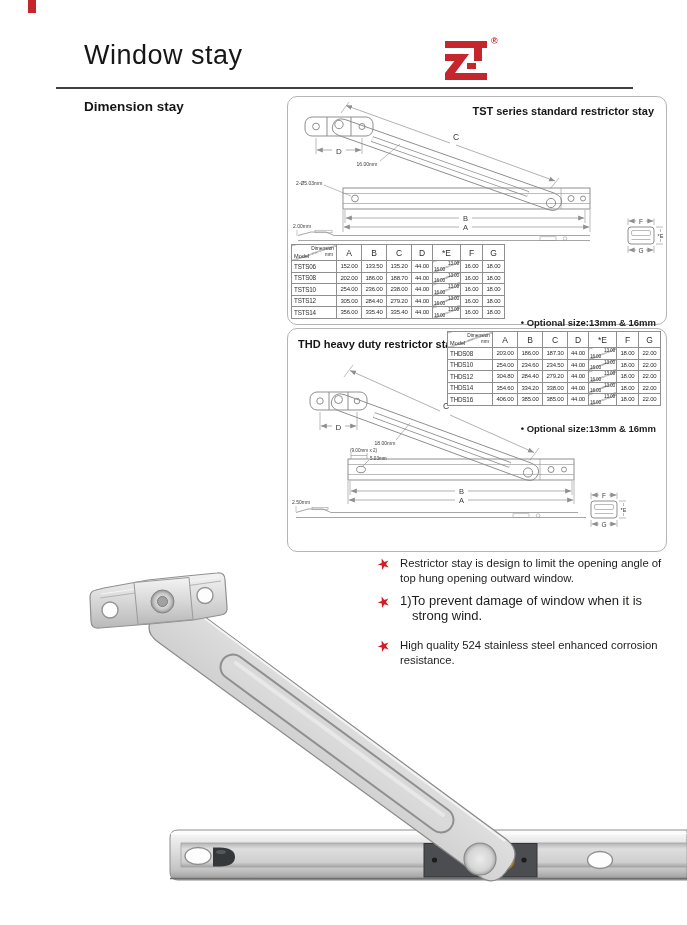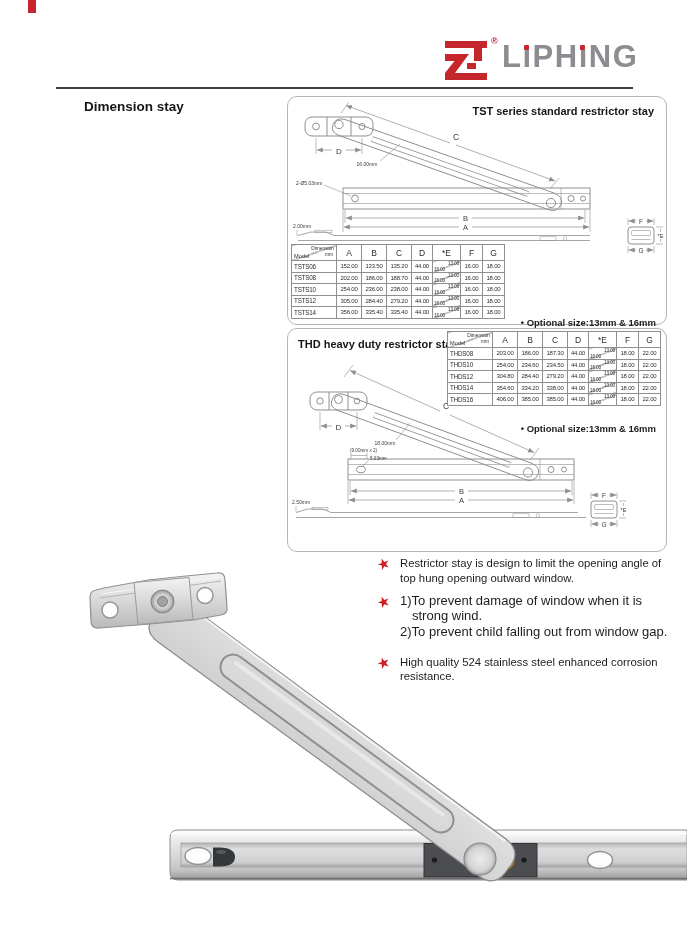--- a/index.html
+++ b/index.html
@@ -62,34 +62,34 @@
 
   svg text { font-family:"Liberation Sans", sans-serif; }
 </style>
 </head>
 <body>
 
 <div class="page">
 
   <div class="corner-mark"></div>
 
+  <div class="title">Window stay</div>
 
   <div class="logo">
     <svg class="logo-icon" width="44" height="42" viewBox="0 0 44 42">
       <g fill="#c4262c">
         <rect x="1" y="1" width="42" height="7"></rect>
         <rect x="30" y="8" width="8" height="13"></rect>
         <rect x="1" y="14" width="15" height="7"></rect>
         <polygon points="16,14 25,14 11,33 1,33"></polygon>
         <rect x="23" y="23" width="9" height="6"></rect>
         <rect x="1" y="33" width="42" height="7"></rect>
       </g>
     </svg>
     <span class="logo-reg">®</span>
-    <span class="logo-text"><span>L</span><span class="di">ı</span><span>PH</span><span class="di">ı</span><span>NG</span></span>
   </div>
 
   <div class="header-rule"></div>
   <div class="subtitle">Dimension stay</div>
 
   <section class="panel panel-tst">
     <svg class="diagram-svg" width="378" height="227" viewBox="0 0 378 227">
       <defs>
         <marker id="ar1" markerWidth="7" markerHeight="7" refX="6" refY="3" orient="auto" markerUnits="userSpaceOnUse">
           <path d="M0,0.6 L6,3 L0,5.4 Z" fill="#8f8f8f"></path>
@@ -453,21 +453,20 @@
   </section>
 
   <div class="features">
     <div class="feature">
       <span class="feature-star">★</span>
       <div class="feature-text">Restrictor stay is design to limit the opening angle of top hung opening outward window.</div>
     </div>
     <div class="feature">
       <span class="feature-star">★</span>
       <div class="feature-sub">1)To prevent damage of window when it is strong wind.</div>
-      <div class="feature-sub">2)To prevent child falling out from window gap.</div>
     </div>
     <div class="feature gap">
       <span class="feature-star">★</span>
       <div class="feature-text">High quality 524 stainless steel enhanced corrosion resistance.</div>
     </div>
   </div>
 
   <svg class="photo" width="687" height="365" viewBox="0 0 687 365">
     <defs>
       <linearGradient id="railG" x1="0" y1="0" x2="0" y2="1">

